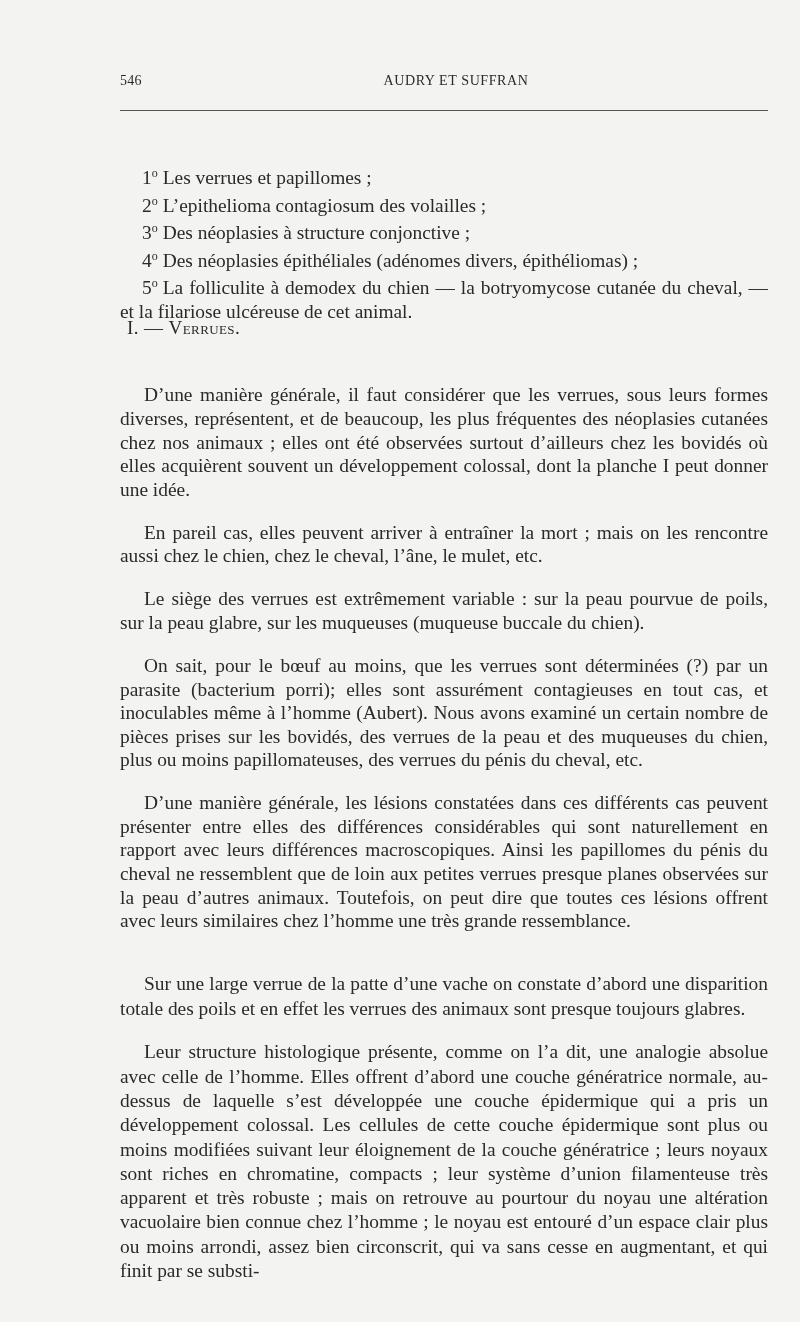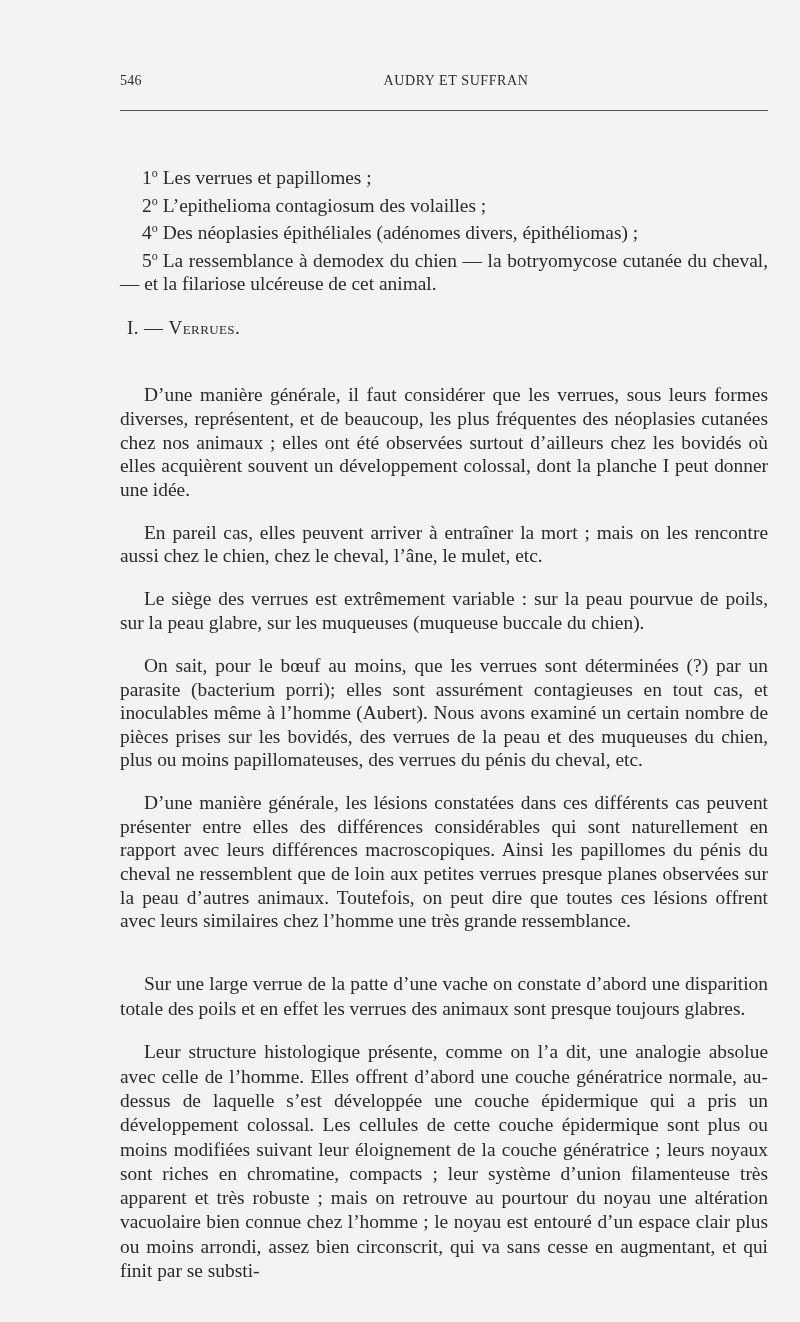--- a/index.html
+++ b/index.html
@@ -103,22 +103,23 @@
 
   <div class="running-head">
     <span class="page-number">546</span>
     <span class="running-title">AUDRY ET SUFFRAN</span>
   </div>
   <div class="head-rule"></div>
 
   <div class="body-text list">
     <p class="li"><span>1</span><sup class="deg">o</sup><span>Les verrues et papillomes ;</span></p>
     <p class="li"><span>2</span><sup class="deg">o</sup><span>L’epithelioma contagiosum des volailles ;</span></p>
+    <p class="li"><span>3</span><sup class="deg">o</sup><span>Des néoplasies à structure conjonctive ;</span></p>
     <p class="li"><span>4</span><sup class="deg">o</sup><span>Des néoplasies épithéliales (adénomes divers, épithéliomas) ;</span></p>
-    <p class="li"><span>5</span><sup class="deg">o</sup><span>La ressemblance à demodex du chien — la botryomycose cutanée du cheval, — et la filariose ulcéreuse de cet animal.</span></p>
+    <p class="li"><span>5</span><sup class="deg">o</sup><span>La folliculite à demodex du chien — la botryomycose cutanée du cheval, — et la filariose ulcéreuse de cet animal.</span></p>
   </div>
 
   <div class="section-heading">
     <span>I. —</span>
     <span class="sc">Verrues.</span>
   </div>
 
   <div class="body-text section1">
     <p class="para">D’une manière générale, il faut considérer que les verrues, sous leurs formes diverses, représentent, et de beaucoup, les plus fréquentes des néoplasies cutanées chez nos animaux ; elles ont été observées surtout d’ailleurs chez les bovidés où elles acquièrent souvent un développement colossal, dont la planche I peut donner une idée.</p>
     <p class="para">En pareil cas, elles peuvent arriver à entraîner la mort ; mais on les rencontre aussi chez le chien, chez le cheval, l’âne, le mulet, etc.</p>

